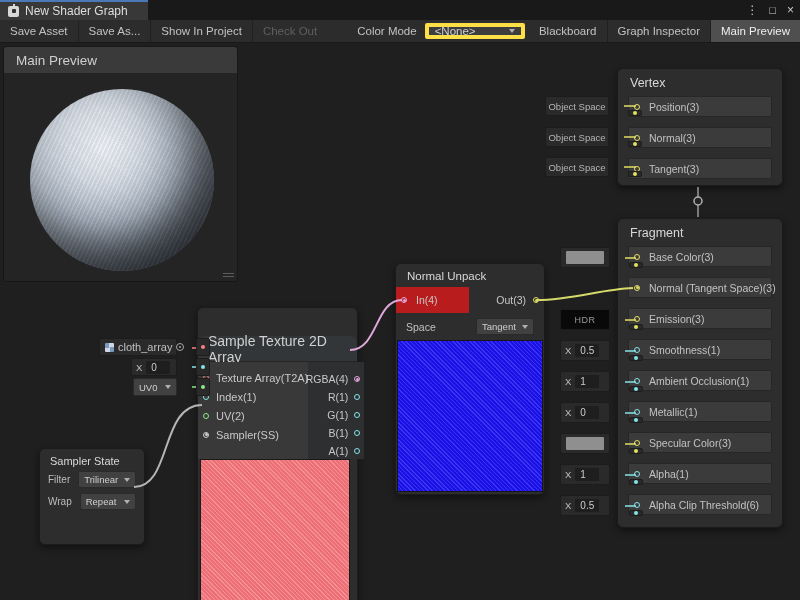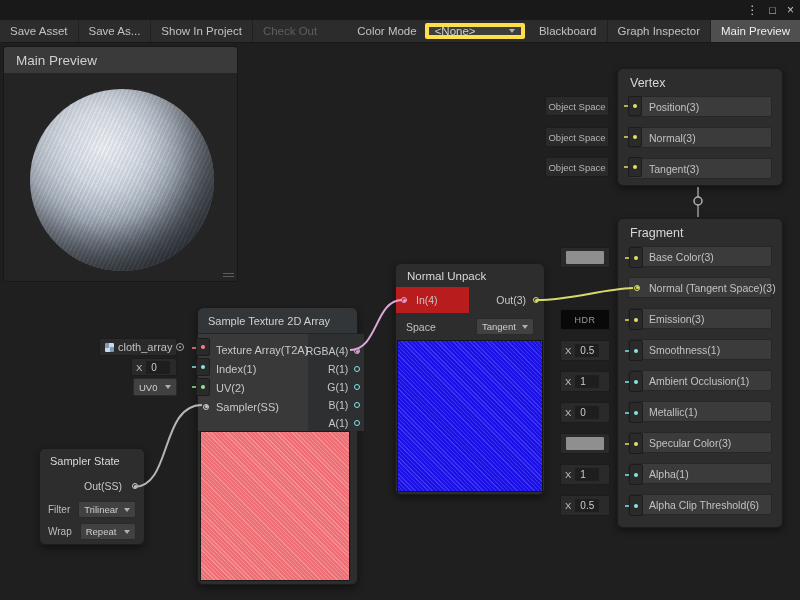--- a/index.html
+++ b/index.html
@@ -60,42 +60,42 @@
           display:flex; align-items:center; justify-content:center; }
   .port.in-l { left:5px; top:50%; transform:translateY(-50%); }
   .port.filled::after { content:""; width:3px; height:3px; border-radius:50%; background:currentColor; }
   .p-yellow { border-color:#e3df63; color:#e3df63; }
   .p-cyan   { border-color:#84e4e7; color:#84e4e7; }
   .p-green  { border-color:#8ee78a; color:#8ee78a; }
   .p-pink   { border-color:#e2a3dd; color:#e2a3dd; }
   .p-red    { border-color:#ff8080; color:#ff8080; }
   .p-gray   { border-color:#cfcfcf; color:#cfcfcf; }
   
-  .widget { position:absolute; display:flex; gap:19px; z-index:3; }
+  .widget { position:absolute; display:flex; gap:19px; z-index:3;align-items:flex-end; }
   .wbox { background:#2a2a2a; border:1px solid #1c1c1c; border-radius:2px; display:flex;
           align-items:center; color:#c0c0c0; }
   .wdot { width:14px; background:#2a2a2a; border:1px solid #1c1c1c; border-radius:2px;
           display:flex; align-items:center; justify-content:center; }
   .dot { width:4px; height:4px; border-radius:50%; }
   .d-yellow{background:#e3df63;} .d-cyan{background:#84e4e7;} .d-green{background:#8ee78a;} .d-red{background:#ff8080;}
   .obj-space { width:64px; height:20px; justify-content:center; font-size:9.5px; color:#b5b5b5; }
   .xfield { width:50px; height:21px; padding:0 4px; font-size:9.5px; gap:4px; }
   .xval { background:#1e1e1e; border-radius:1px; padding:1px 5px; min-width:24px; color:#ccc; font-size:10px; }
   .swatchbox { width:50px; height:21px; justify-content:center; }
   .swatch-gray { width:38px; height:13px; background:#8f8f8f; border-radius:1px; }
   .hdrbox { width:50px; height:21px; background:#090909; justify-content:center; font-size:9px; color:#9a9a9a; letter-spacing:0.5px; }
   .mini-drop { background:#414141; border:1px solid #2a2a2a; border-radius:2px; display:flex;
                align-items:center; padding:0 5px; gap:4px; font-size:9.5px; color:#cfcfcf; }
   .tex-icon { width:9px; height:9px; flex:none; border-radius:1px;
     background:conic-gradient(#cfd8e8 0 25%, #7a9ac2 0 50%, #cfd8e8 0 75%, #7a9ac2 0); }
   .picker { width:8px; height:8px; border:1px solid #a8a8a8; border-radius:50%; position:relative; flex:none; }
   .picker::after { content:""; position:absolute; left:2px; top:2px; width:2px; height:2px; border-radius:50%; background:#a8a8a8; }
   
   .sn-header { height:26px; background:#333638; border-bottom:1px solid #252525; border-radius:6px 6px 0 0;
-               display:flex; align-items:center; padding-left:10px; color:#d0d0d0; font-size:11px; }
+               display:flex; align-items:center; padding-left:10px; color:#d0d0d0; font-size:14px;margin-top:28px; }
   .sn-body { display:flex; height:97px; }
   .sn-in { flex:1; background:#393939; padding-top:6px; }
   .sn-out { width:56px; background:#2d2f30; padding-top:8px; }
   .sn-row-in { position:relative; height:19px; display:flex; align-items:center; padding-left:18px;
                font-size:11px; color:#c8c8c8; white-space:nowrap; }
   .sn-row-out { position:relative; height:18px; display:flex; align-items:center; justify-content:flex-end;
                 padding-right:16px; font-size:10.5px; color:#c8c8c8; }
   .port.out-r { right:4px; left:auto; top:50%; transform:translateY(-50%); }
   .preview-red { width:150px; height:150px; margin:0 0 3px 2px; border:1px solid #1a1a1a;
     background: repeating-linear-gradient(45deg, rgba(255,255,255,0.20) 0 1px, rgba(0,0,0,0.03) 1px 3px), #f4737a; }
@@ -114,20 +114,24 @@
   .ss-row { display:flex; align-items:center; padding:0 8px; margin-bottom:5px; font-size:10px; color:#bdbdbd; gap:8px; }
   .ss-row .mini-drop { width:60px; height:17px; margin-left:auto; }
   svg.wires { position:absolute; left:0; top:0; z-index:2; pointer-events:none; }
 </style>
 </head>
 <body>
 
 <div id="root">
 
   <div class="titlebar">
+    <div class="tab">
+      <span class="tab-icon"></span>
+      <span>New Shader Graph</span>
+    </div>
     <div class="win-controls">
       <span>⋮</span>
       <span class="wc-max">□</span>
       <span>×</span>
     </div>
   </div>
 
   <div class="toolbar">
     <div class="tb-btn">Save Asset</div>
     <div class="tb-sep"></div>
@@ -422,24 +426,20 @@
       <div class="mini-drop" style="width:58px; height:17px; margin-left:auto;">
         <span>Tangent</span>
         <span class="caret" style="margin-left:auto;"></span>
       </div>
     </div>
     <div class="preview-blue"></div>
   </div>
 
   <div class="node" style="left:39px; top:448px; width:106px; height:97px;">
     <div class="node-title" style="font-size:11px; padding:6px 10px 4px;">Sampler State</div>
-    <div class="ss-out">
-      <span>Out(SS)</span>
-      <span class="port p-gray filled" style="position:absolute; right:6px; top:50%; transform:translateY(-50%);"></span>
-    </div>
     <div class="ss-row">
       <span>Filter</span>
       <div class="mini-drop">
         <span>Trilinear</span>
         <span class="caret" style="margin-left:auto;"></span>
       </div>
     </div>
     <div class="ss-row">
       <span>Wrap</span>
       <div class="mini-drop">

